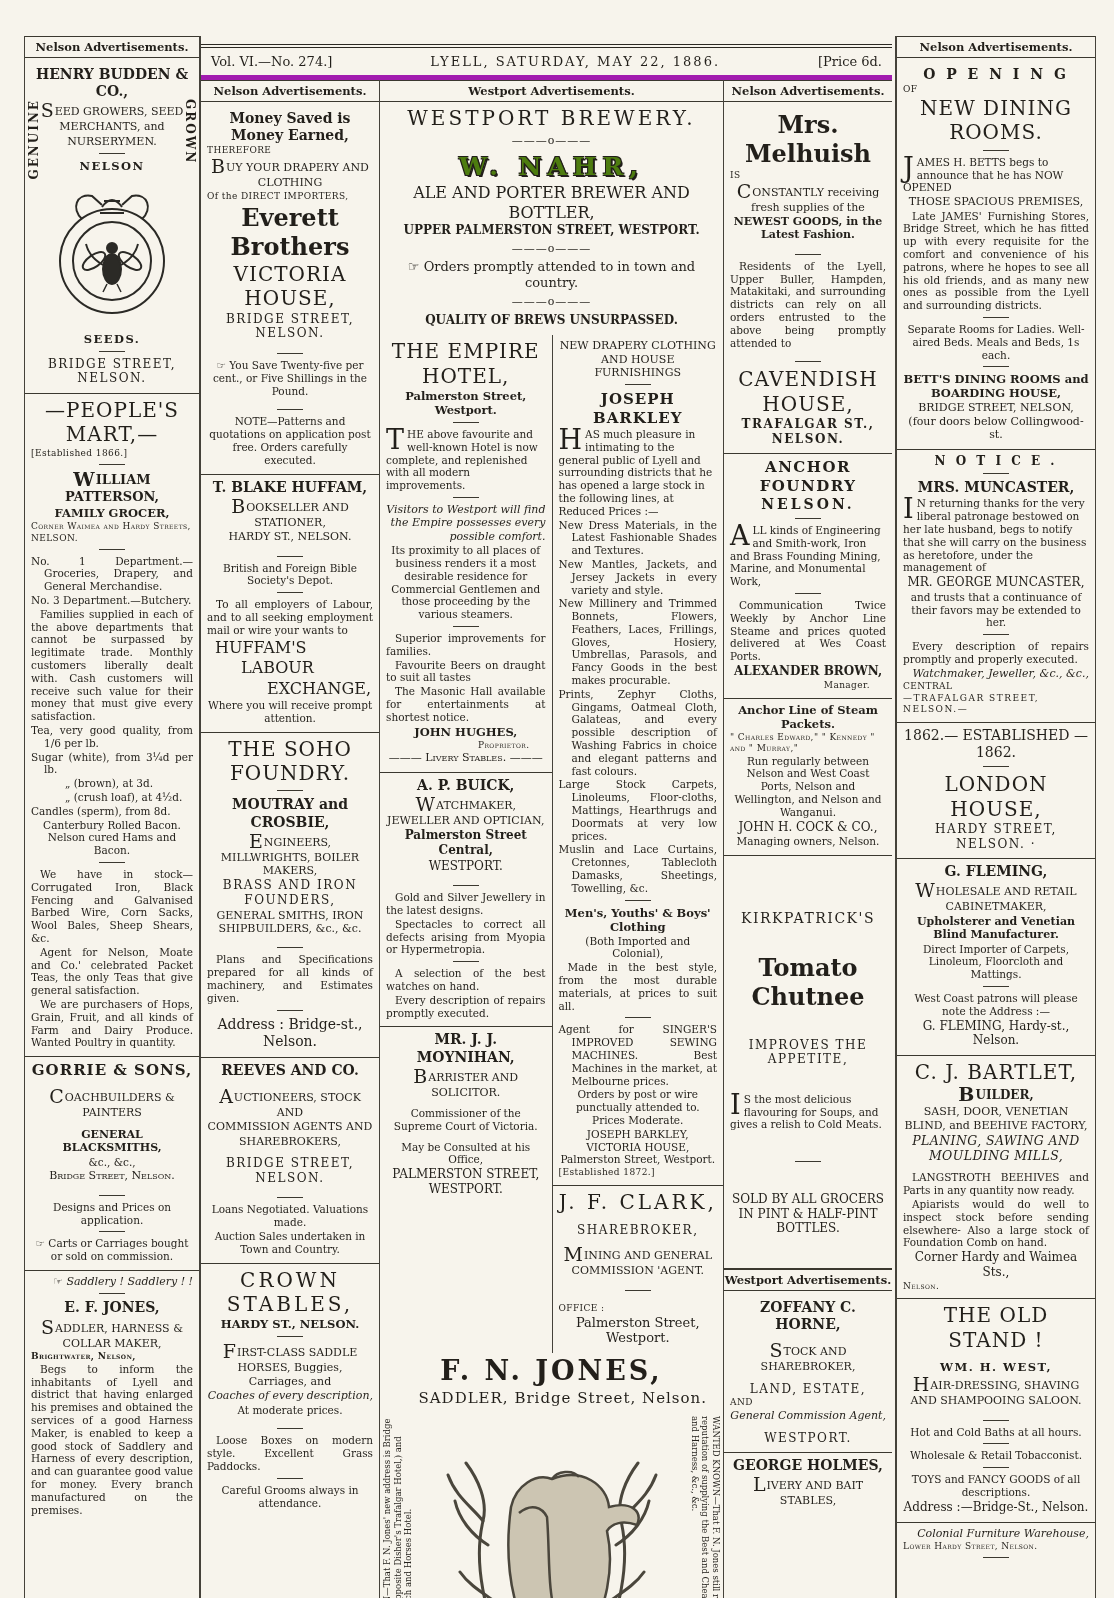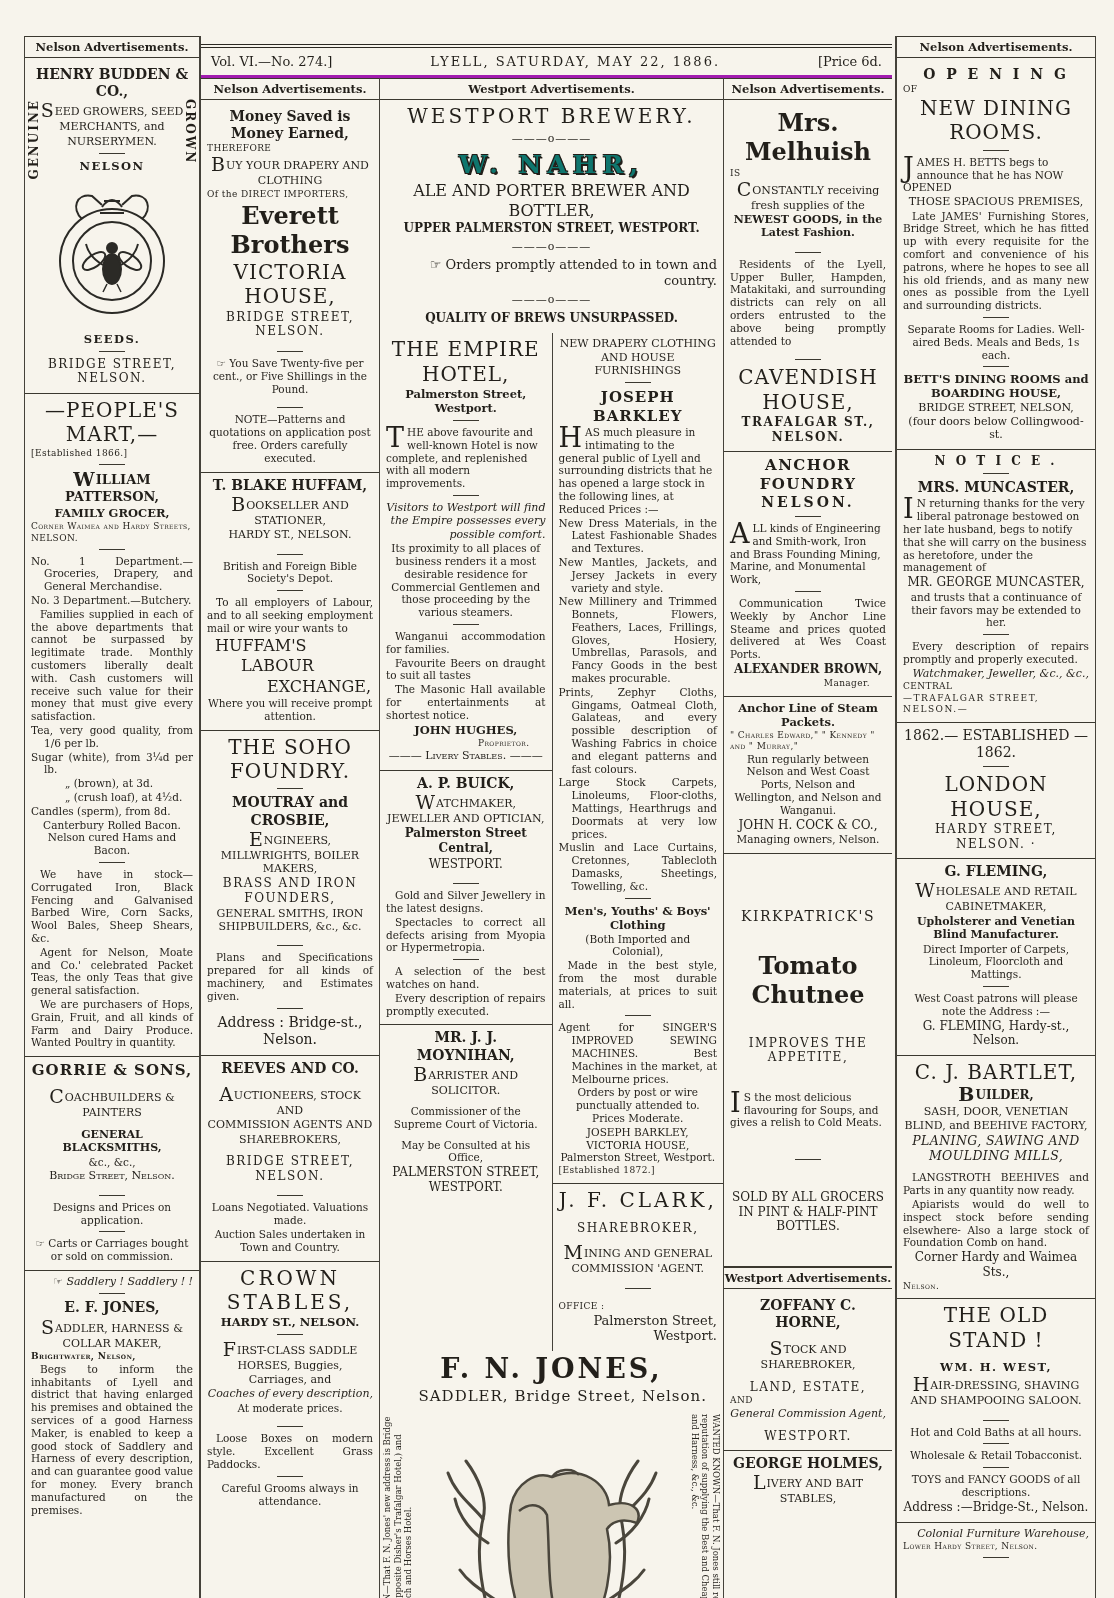--- a/index.html
+++ b/index.html
@@ -16,46 +16,46 @@
   .subcols{display:flex;}
   .col-3{width:172px;box-sizing:border-box;}
   .col-4{width:172px;border-left:1px solid #45423a;box-sizing:border-box;}
   .col-5{width:168px;}
   
   .masthead{padding:4px 0 2px;}
   .mast-title{font-size:60px;font-weight:bold;text-align:center;letter-spacing:9px;line-height:1.02;
               text-shadow:1px 1px 0 #6b675c;}
   .mast-sub{font-size:23px;font-weight:bold;text-align:center;letter-spacing:5px;margin-top:6px;}
   .dateline{display:flex;justify-content:space-between;align-items:baseline;margin-top:8px;
-            border-top:4px double #2b2923;border-bottom:3px solid #a21caf;padding:6px 10px;
+            border-top:4px double #2b2923;border-bottom:5px solid #a21caf;padding:6px 10px;
             font-size:13px;}
   .dl-date{letter-spacing:2px;}
   
   .blk{padding:3px 6px 6px;border-bottom:1px solid #3b382f;}
   .blk.bare{padding:0 6px;border-bottom:none;}
   .blk:last-child{border-bottom:none;}
   .blk.rel{position:relative;}
   .ln{font-size:10.5px;line-height:1.22;margin:1px 0;}
   .colhead{font-weight:bold;font-size:11.5px;text-align:center;border-top:1px solid #3b382f;
            border-bottom:1px solid #3b382f;padding:3px 0;margin:0 -6px 4px;}
   .body{text-align:justify;text-indent:9px;}
   .hang{text-align:justify;padding-left:13px;text-indent:-13px;}
   .cen{text-align:center;}
   .small{font-size:9px;text-align:left;letter-spacing:.4px;}
   .cen11{font-size:11px;text-align:center;}
   .cen12{font-size:12px;text-align:center;}
-  .cen13{font-size:13px;text-align:right;}
+  .cen13{font-size:13px;text-align:center;}
   .cen14{font-size:14px;text-align:center;}
   .cen16{font-size:16px;text-align:center;}
   .h1{font-size:15px;font-weight:bold;text-align:center;letter-spacing:1px;}
   .h2{font-size:14px;font-weight:bold;text-align:center;}
   .h3{font-size:11.5px;font-weight:bold;text-align:center;}
   .big{font-size:20px;text-align:center;letter-spacing:1px;}
   .big2{font-size:24px;font-weight:bold;text-align:center;}
-  .nahr{font-size:25px;font-weight:bold;text-align:center;letter-spacing:6px;color:#0f766e;
+  .nahr{font-size:25px;font-weight:bold;text-align:center;letter-spacing:6px;color:#4d7c0f;
         text-shadow:-1px -1px 0 #221f1a,1px -1px 0 #221f1a,-1px 1px 0 #221f1a,1px 1px 0 #221f1a,2px 2px 0 #221f1a;}
   .it{font-style:italic;font-size:12.5px;text-align:center;}
   .itlg{font-style:italic;font-size:11px;text-align:right;}
   .b{font-weight:bold;}
   .lsp1{letter-spacing:1.5px;}
   .lsp2{letter-spacing:3px;}
   .sc{font-variant:small-caps;}
   .right{text-align:right;padding-right:16px;}
   .rule{width:26px;border-top:1px solid #3b382f;margin:5px auto;height:0;}
   .orule{text-align:center;font-size:11px;letter-spacing:1px;margin:4px 0;}
@@ -268,21 +268,21 @@
           <div class="scan-col col-3">
               <div class="blk">
                 <div class="ln big">THE EMPIRE HOTEL,</div>
                 <div class="ln h3">Palmerston Street, Westport.</div>
                 <div class="ln rule"></div>
                 <div class="ln dc"><span class="dcap">T</span>HE above favourite and well-known Hotel is now complete, and replenished with all modern improvements.</div>
                 <div class="ln rule"></div>
                 <div class="ln itlg">Visitors to Westport will find the Empire possesses every possible comfort.</div>
                 <div class="ln cen">Its proximity to all places of business renders it a most desirable residence for Commercial Gentlemen and those proceeding by the various steamers.</div>
                 <div class="ln rule"></div>
-                <div class="ln body">Wanganui accommodation for families.</div>
+                <div class="ln body">Superior improvements for families.</div>
                 <div class="ln body">Favourite Beers on draught to suit all tastes</div>
                 <div class="ln body">The Masonic Hall available for entertainments at shortest notice.</div>
                 <div class="ln h3">JOHN HUGHES,</div>
                 <div class="ln right small sc">Proprietor.</div>
                 <div class="ln cen11 sc">——— Livery Stables. ———</div>
               </div>
               <div class="blk">
                 <div class="ln h2">A.  P.  BUICK,</div>
                 <div class="ln dci cen11"><span class="dcap">W</span>ATCHMAKER,  JEWELLER AND  OPTICIAN,</div>
                 <div class="ln cen12 b">Palmerston Street Central,</div>

